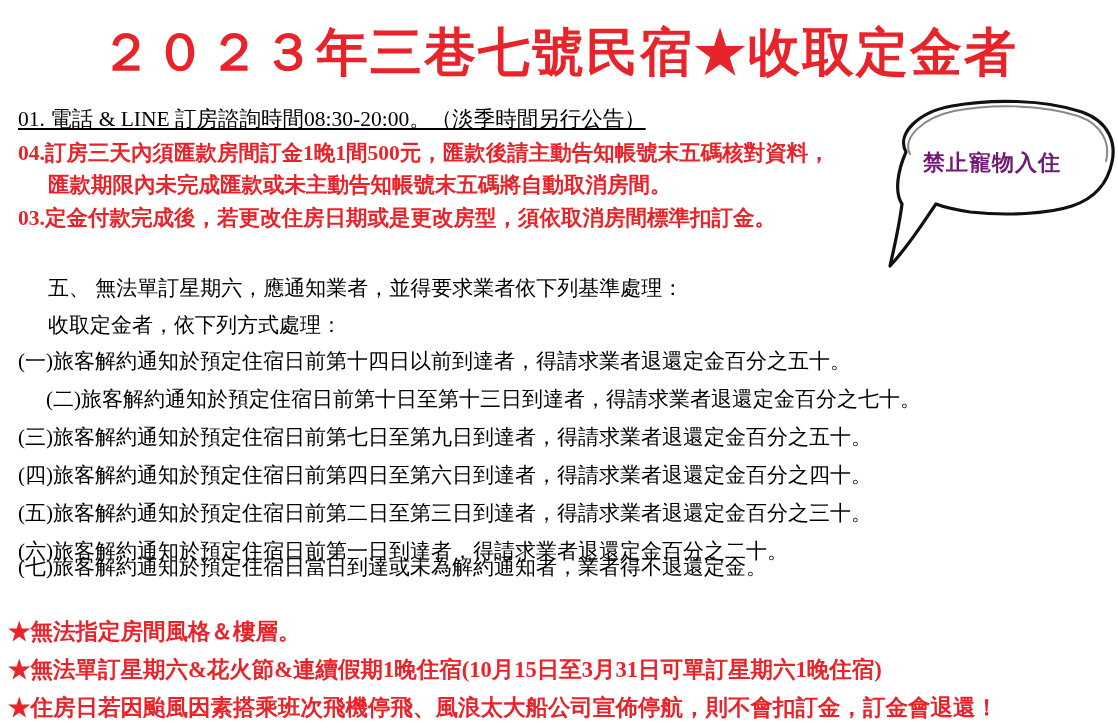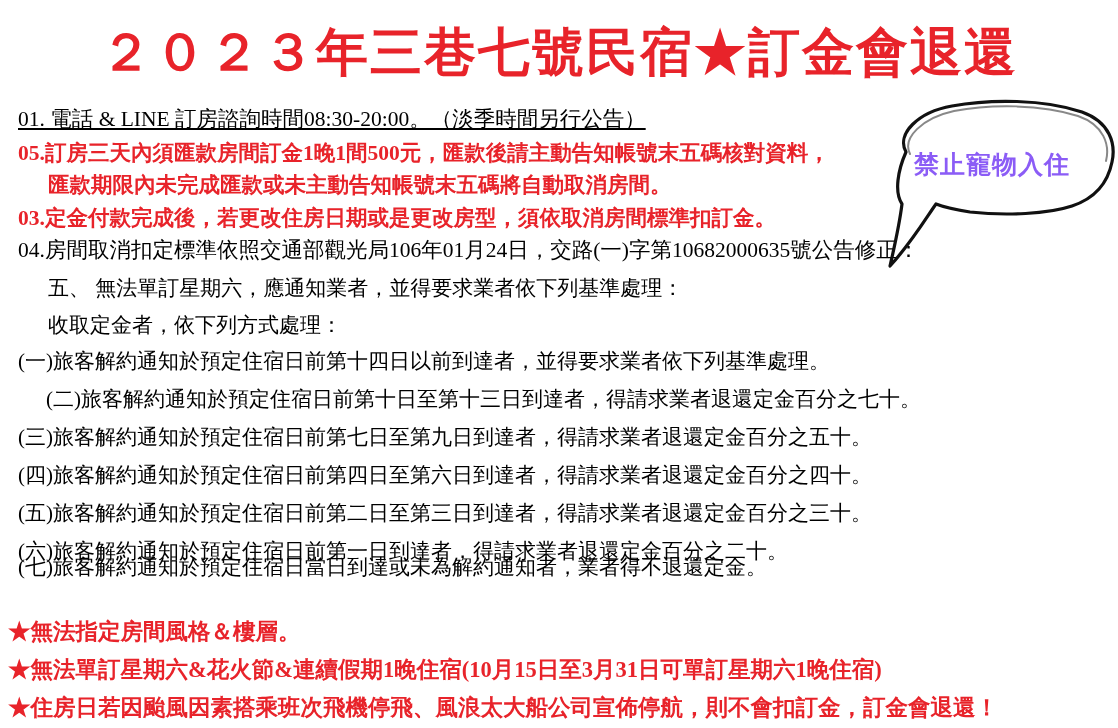--- a/index.html
+++ b/index.html
@@ -96,44 +96,43 @@
     width: 250px;
     height: 178px;
     pointer-events: none;
   }
   .bubble-text {
     position: absolute;
     left: 897px;
     top: 148px;
     width: 190px;
     text-align: center;
-    color: #8b5cf6;
+    color: #701a75;
     font-weight: bold;
-    font-size: 25px;
+    font-size: 22px;
     letter-spacing: 1px;
     white-space: nowrap;
   }
 </style>
 </head>
 <body>
 
 <div class="page">
 
-  <div class="title">２０２３年三巷七號民宿★訂金會退還</div>
+  <div class="title">２０２３年三巷七號民宿★收取定金者</div>
 
   <div class="notice black n01">01. 電話 &amp; LINE 訂房諮詢時間08:30-20:00。（淡季時間另行公告）</div>
-  <div class="notice red n02a">05.訂房三天內須匯款房間訂金1晚1間500元，匯款後請主動告知帳號末五碼核對資料，</div>
+  <div class="notice red n02a">04.訂房三天內須匯款房間訂金1晚1間500元，匯款後請主動告知帳號末五碼核對資料，</div>
   <div class="notice red n02b">匯款期限內未完成匯款或未主動告知帳號末五碼將自動取消房間。</div>
   <div class="notice red n03">03.定金付款完成後，若更改住房日期或是更改房型，須依取消房間標準扣訂金。</div>
-  <div class="notice black n04">04.房間取消扣定標準依照交通部觀光局106年01月24日，交路(一)字第10682000635號公告修正：</div>
 
   <div class="clause c-five">五、 無法單訂星期六，應通知業者，並得要求業者依下列基準處理：</div>
   <div class="clause c-dep">收取定金者，依下列方式處理：</div>
 
-  <div class="clause c1">(一)旅客解約通知於預定住宿日前第十四日以前到達者，並得要求業者依下列基準處理。</div>
+  <div class="clause c1">(一)旅客解約通知於預定住宿日前第十四日以前到達者，得請求業者退還定金百分之五十。</div>
   <div class="clause c2">(二)旅客解約通知於預定住宿日前第十日至第十三日到達者，得請求業者退還定金百分之七十。</div>
   <div class="clause c4">(四)旅客解約通知於預定住宿日前第四日至第六日到達者，得請求業者退還定金百分之四十。</div>
   <div class="clause c3">(三)旅客解約通知於預定住宿日前第七日至第九日到達者，得請求業者退還定金百分之五十。</div>
   <div class="clause c5">(五)旅客解約通知於預定住宿日前第二日至第三日到達者，得請求業者退還定金百分之三十。</div>
   <div class="clause c6">(六)旅客解約通知於預定住宿日前第一日到達者，得請求業者退還定金百分之二十。</div>
   <div class="clause c7">(七)旅客解約通知於預定住宿日當日到達或未為解約通知者，業者得不退還定金。</div>
 
   <div class="starline s1">★無法指定房間風格＆樓層。</div>
   <div class="starline s2">★無法單訂星期六&amp;花火節&amp;連續假期1晚住宿(10月15日至3月31日可單訂星期六1晚住宿)</div>
   <div class="starline s3">★住房日若因颱風因素搭乘班次飛機停飛、風浪太大船公司宣佈停航，則不會扣訂金，訂金會退還！</div>

